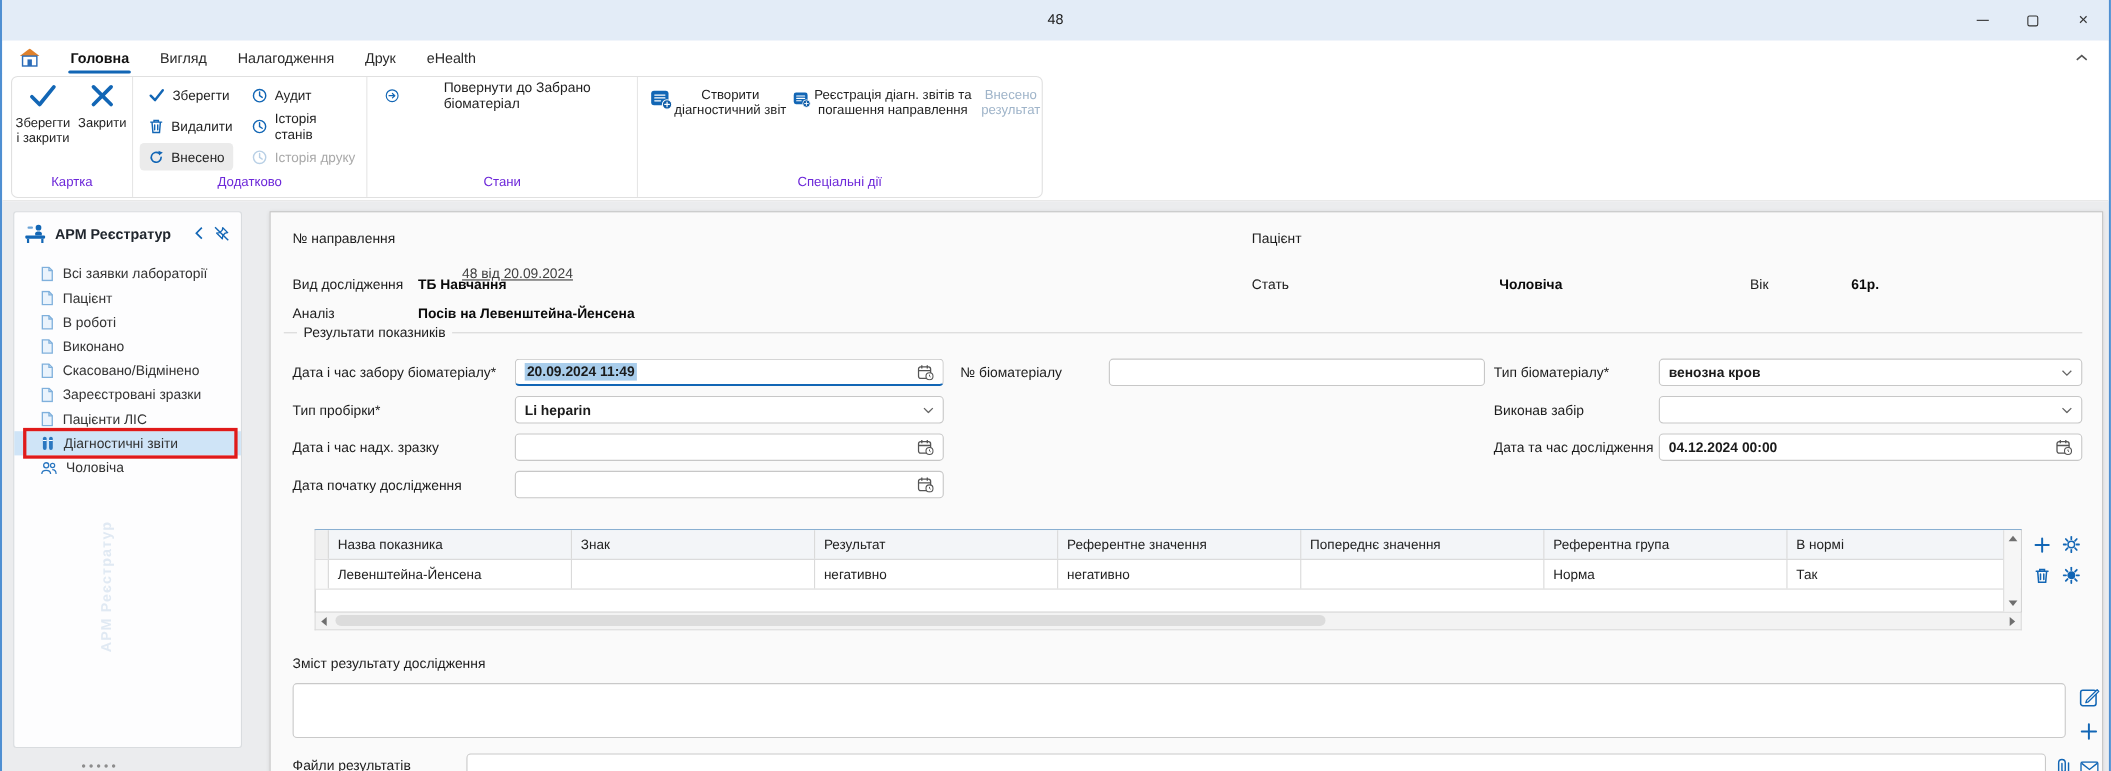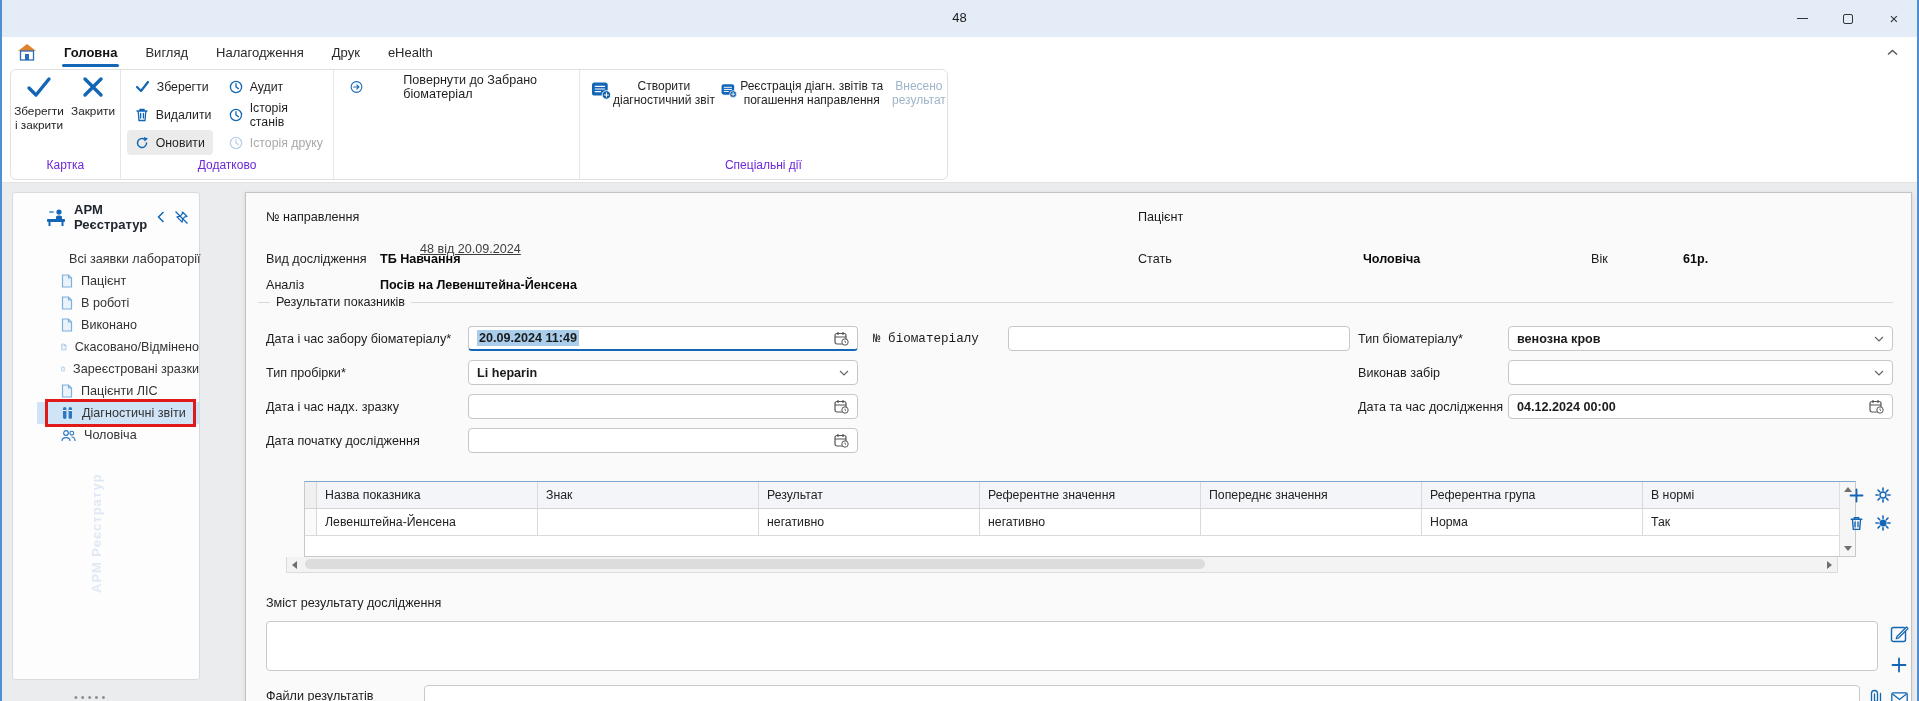--- a/index.html
+++ b/index.html
@@ -42,21 +42,21 @@
   .smallbtn.active { background:#ebebeb; }
   .smallbtn.disabled { color:#a9a9a9; }
   .ribbig { position:absolute; top:4px; display:flex; flex-direction:row; align-items:center; text-align:center; }
   .ribbig .blabel { margin-top:6px; font-size:12px; line-height:1.15; color:#1f1f1f; }
   .ribbig.disabled .blabel { color:#9fb4c9; }
 
   
   .workspace { position:absolute; top:183px; left:0; right:0; bottom:0; background:#ebecee; }
 
   
-  .sidebar { position:absolute; left:10px; top:9px; width:188px; height:488px; background:#fdfdfe; border:1px solid #d9dcdf; border-radius:3px;padding-left:24px; }
+  .sidebar { position:absolute; left:10px; top:9px; width:208px; height:488px; background:#fdfdfe; border:1px solid #d9dcdf; border-radius:3px; }
   .sb-head { display:flex; align-items:center; padding:9px 8px 6px 8px; }
   .sb-title { font-weight:700; font-size:13px; color:#20262e; margin-left:7px; flex:1; }
   .sb-items { padding-top:10px; }
   .sb-item { height:22px; display:flex; align-items:center; padding-left:24px; font-size:12.6px; color:#333; position:relative; }
   .sb-item .ilabel { margin-left:8px; white-space:nowrap; }
   .sb-item.selected { background:#cfe4f7; }
   .annotation-box { position:absolute; left:8px; right:3px; top:-3px; bottom:-3px; border:3px solid #e01a1a; pointer-events:none; }
   .watermark { position:absolute; left:76px; top:190px; height:210px; writing-mode:vertical-rl; transform:rotate(180deg); font-size:13px; font-weight:700; color:#e0e9f3; letter-spacing:1px; }
   .resize-dots { position:absolute; left:72px; top:508px; color:#8d8d8d; font-size:11px; letter-spacing:3px; }
 
@@ -69,21 +69,21 @@
   .groupline { position:absolute; top:109px; left:12px; right:18px; border-top:1px solid #d8d8d8; }
   .legend { position:absolute; top:102px; left:24px; background:#fafafa; padding:0 6px; font-size:12.6px; color:#1c1c1c; }
 
   .inpt { position:absolute; height:25px; background:#fff; border:1px solid #c7c7c7; border-radius:4px; display:flex; align-items:center; padding:0 8px; font-size:12.6px; }
   .inpt.focused { border-bottom:2px solid #1266b5; }
   .inpt .selmark { background:#a9cdeb; font-weight:700; padding:1px 2px; }
   .inpt .bold { font-weight:700; }
   .inpt .tail-icon { margin-left:auto; }
 
   
-  .rtable { position:absolute; left:40px; top:288px; width:1552px; height:76px; background:#fff; border:1px solid #c9c9c9; border-top:1px solid #7da7cc;margin-left:18px; }
+  .rtable { position:absolute; left:40px; top:288px; width:1552px; height:76px; background:#fff; border:1px solid #c9c9c9; border-top:1px solid #7da7cc; }
   .rt-headrow { display:flex; height:27px; background:#f3f5f8; border-bottom:1px solid #d4d4d4; }
   .rt-row { display:flex; height:27px; background:#fff; border-bottom:1px solid #dadada; }
   .rt-stub { width:12px; border-right:1px solid #d8d8d8; background:#f0f0f0; flex:0 0 auto; }
   .rt-cell { width:221px; flex:0 0 auto; border-right:1px solid #dadada; padding:6px 0 0 8px; font-size:12.3px; color:#222; white-space:nowrap; overflow:hidden; }
   .rt-cell.last { width:180px; border-right:none; }
   .vscroll { position:absolute; right:0; top:0; bottom:0; width:16px; background:#f6f6f6; border-left:1px solid #dedede; }
   .tri-up   { position:absolute; left:4px; top:5px;    width:0; height:0; border-left:4px solid transparent; border-right:4px solid transparent; border-bottom:5px solid #6f6f6f; }
   .tri-down { position:absolute; left:4px; bottom:5px; width:0; height:0; border-left:4px solid transparent; border-right:4px solid transparent; border-top:5px solid #6f6f6f; }
   .hscroll { position:absolute; left:40px; top:364px; width:1552px; height:16px; background:#f3f3f3; border:1px solid #dcdcdc; border-top:none; }
   .tri-left  { position:absolute; left:5px; top:4px;  width:0; height:0; border-top:4px solid transparent; border-bottom:4px solid transparent; border-right:5px solid #6f6f6f; }
@@ -166,21 +166,21 @@
           <svg width="14" height="15" viewBox="0 0 14 15">
               <path d="M2 4 h10 M5 4 V2.5 h4 V4 M3.2 4 l0.8 9.5 h6 l0.8-9.5 M5.6 6.5 v4.5 M8.4 6.5 v4.5" fill="none" stroke="#1266b5" stroke-width="1.3" stroke-linecap="round"></path>
             </svg>
           <span>Видалити</span>
         </div>
         <div class="smallbtn active" style="left:6px; top:60px;">
           <svg width="14" height="14" viewBox="0 0 14 14">
               <path d="M11.5 7 a4.5 4.5 0 1 1 -1.8 -3.6" fill="none" stroke="#1266b5" stroke-width="1.5" stroke-linecap="round"></path>
               <polygon points="9,1 13,2.6 9.6,5.4" fill="#1266b5"></polygon>
             </svg>
-          <span>Оновити</span>
+          <span>Внесено</span>
         </div>
         <div class="smallbtn" style="left:100px; top:4px;">
           <svg width="14" height="14" viewBox="0 0 14 14">
               <circle cx="7" cy="7" r="5.6" fill="none" stroke="#1266b5" stroke-width="1.3"></circle>
               <path d="M7 3.6 V7 l2.4 1.6" fill="none" stroke="#1266b5" stroke-width="1.3" stroke-linecap="round"></path>
             </svg>
           <span>Аудит</span>
         </div>
         <div class="smallbtn" style="left:100px; top:32px;">
           <svg width="14" height="14" viewBox="0 0 14 14">
@@ -203,20 +203,21 @@
     <div class="grp g3">
       <div class="grp-content">
         <div class="smallbtn" style="left:8px; top:4px; font-size:12.6px;gap:40px;">
           <svg width="16" height="16" viewBox="0 0 16 16">
               <circle cx="8" cy="8" r="6.6" fill="none" stroke="#1266b5" stroke-width="1.3"></circle>
               <path d="M4.5 8 h6 M8.3 5.5 L11 8 l-2.7 2.5" fill="none" stroke="#1266b5" stroke-width="1.3" stroke-linecap="round" stroke-linejoin="round"></path>
             </svg>
           <span>Повернути до Забрано біоматеріал</span>
         </div>
       </div>
+      <div class="grp-label">Стани</div>
     </div>
 
     <div class="grp g4">
       <div class="grp-content">
         <div class="ribbig" style="left:10px; width:126px;">
           <svg width="34" height="28" viewBox="0 0 34 28">
             <rect x="3" y="1" width="24" height="20" rx="4" fill="#1266b5"></rect>
             <path d="M8 7 h14 M8 11 h14 M8 15 h8" stroke="#ffffff" stroke-width="1.8" stroke-linecap="round"></path>
             <circle cx="25" cy="20" r="6.5" fill="#0f5ca6" stroke="#ffffff" stroke-width="1.4"></circle>
             <path d="M25 16.8 v6.4 M21.8 20 h6.4" stroke="#ffffff" stroke-width="1.6" stroke-linecap="round"></path>
@@ -368,21 +369,21 @@
       <span class="selmark">20.09.2024 11:49</span>
       <span class="tail-icon">
         <svg width="15" height="15" viewBox="0 0 15 15">
             <rect x="1" y="2.5" width="11" height="10.5" rx="2" fill="none" stroke="#555" stroke-width="1.2"></rect>
             <path d="M4 1 v3 M9 1 v3 M1 6 h11" stroke="#555" stroke-width="1.2"></path>
             <circle cx="11" cy="11" r="3.2" fill="#fff" stroke="#555" stroke-width="1"></circle>
             <path d="M11 9.6 V11 l1 0.7" fill="none" stroke="#555" stroke-width="0.9"></path>
           </svg>
       </span>
     </div>
-    <span class="flabel" style="left:627px; top:139px;font-family:Liberation Mono, monospace;">№ біоматеріалу</span>
+    <span class="flabel" style="left:627px; top:139px;">№ біоматеріалу</span>
     <div class="inpt" style="left:762px; top:133px; width:342px;">
       <span></span>
     </div>
     <span class="flabel" style="left:1112px; top:139px;">Тип біоматеріалу*</span>
     <div class="inpt" style="left:1262px; top:133px; width:385px;">
       <span class="bold">венозна кров</span>
       <span class="tail-icon">
         <svg width="10" height="6" viewBox="0 0 10 6">
             <polyline points="1,1 5,5 9,1" fill="none" stroke="#666" stroke-width="1.2"></polyline>
           </svg>

